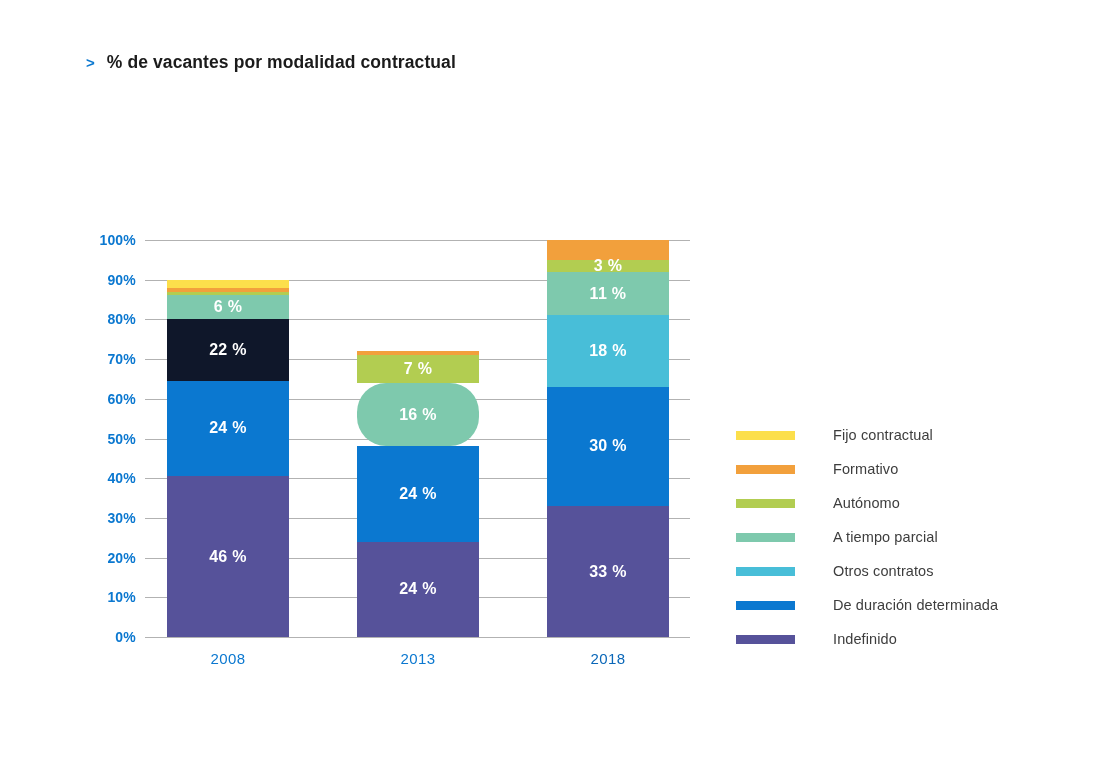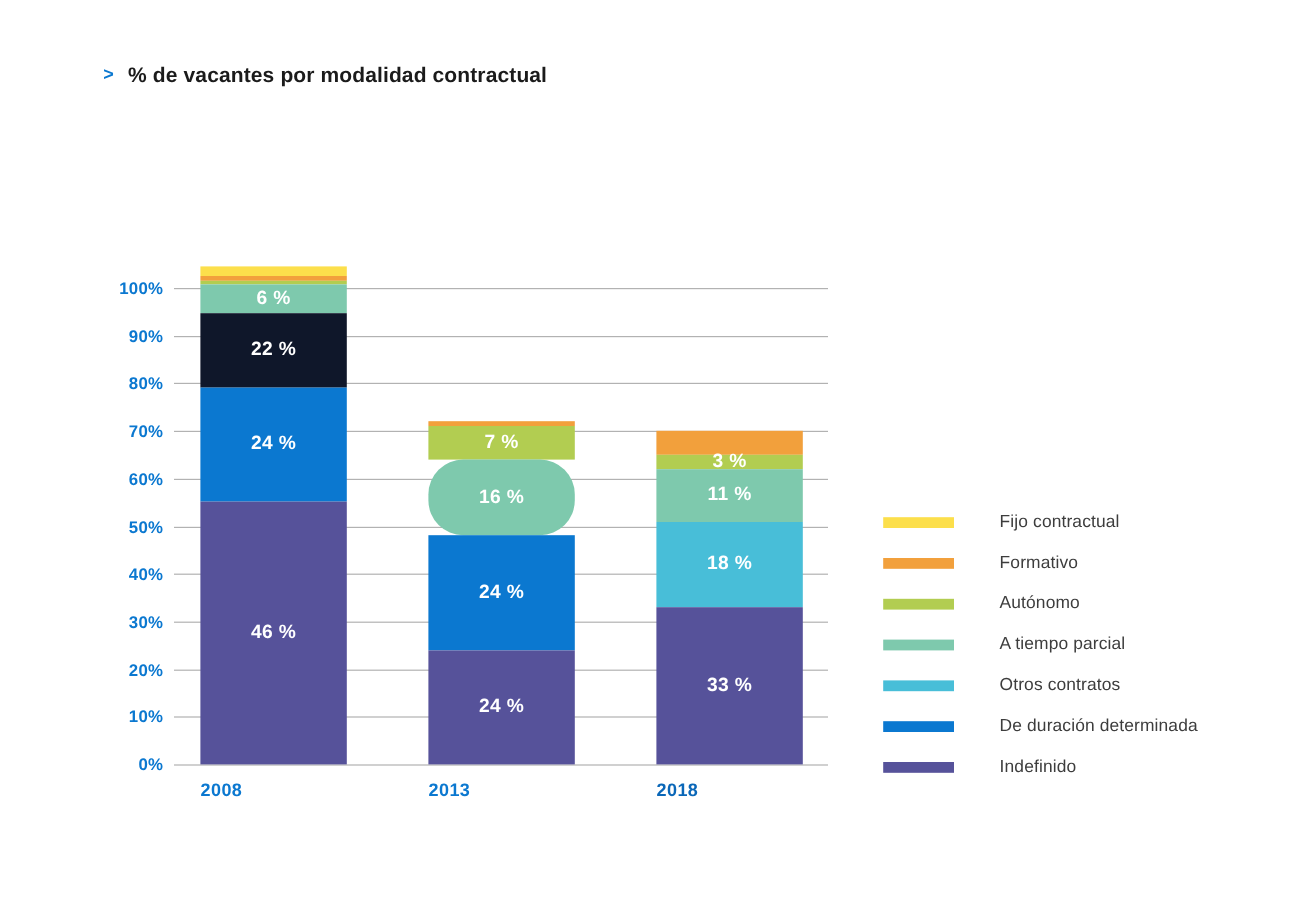--- a/index.html
+++ b/index.html
@@ -104,24 +104,24 @@
     font-weight: bold;
     letter-spacing: 0.3px;
     line-height: 1;
     white-space: nowrap;
   }
 
   .xlabel {
     position: absolute;
     top: 650px;
     width: 122px;
-    text-align: left;
+    text-align: center;
     color: #0b78d0;
     font-size: 15px;
-    font-weight: bold;
+    font-weight: normal;
     letter-spacing: 0.4px;
   }
   .xlabel.emph { color: #0a67b8; }
 
   
   #legend {
     position: absolute;
     left: 736px;
     top: 418px;
   }
@@ -183,21 +183,21 @@
         <div class="seg" style="background: rgb(178, 205, 81); height: 3.176px;"></div>
         <div class="seg" style="background: rgb(126, 201, 173); height: 23.82px;">
           <span class="seg-label">6 %</span>
         </div>
         <div class="seg" style="background: #0f172a; height: 62px;">
           <span class="seg-label">22 %</span>
         </div>
         <div class="seg" style="background: rgb(11, 120, 208); height: 95.28px;">
           <span class="seg-label">24 %</span>
         </div>
-        <div class="seg" style="background: rgb(86, 82, 154); height: 219px;">
+        <div class="seg" style="background: rgb(86, 82, 154); height: 161px;">
           <span class="seg-label">46 %</span>
         </div>
       </div>
       <div class="bar" style="left: 212px;">
         <div class="seg" style="background: rgb(242, 160, 60); height: 3.97px;"></div>
         <div class="seg" style="background: rgb(178, 205, 81); height: 27.79px;">
           <span class="seg-label">7 %</span>
         </div>
         <div class="seg" style="background: rgb(126, 201, 173); height: 63.52px; border-radius: 29px;">
           <span class="seg-label">16 %</span>
@@ -213,20 +213,23 @@
         <div class="seg" style="background: rgb(242, 160, 60); height: 19.85px;"></div>
         <div class="seg" style="background: rgb(178, 205, 81); height: 11.91px;">
           <span class="seg-label">3 %</span>
         </div>
         <div class="seg" style="background: rgb(126, 201, 173); height: 43.67px;">
           <span class="seg-label">11 %</span>
         </div>
         <div class="seg" style="background: rgb(72, 190, 216); height: 71.46px;">
           <span class="seg-label">18 %</span>
         </div>
+        <div class="seg" style="background: rgb(11, 120, 208); height: 119.1px;">
+          <span class="seg-label">30 %</span>
+        </div>
         <div class="seg" style="background: rgb(86, 82, 154); height: 131.01px; text-align: center;">
           <span class="seg-label">33 %</span>
         </div>
       </div>
     </div>
 <div class="xlabel" style="left: 167px; width: 122px;">2008</div>
     <div class="xlabel" style="left: 357px; width: 122px;">2013</div>
     <div class="xlabel emph" style="left: 547px; width: 122px;">2018</div>
   </div>
 

